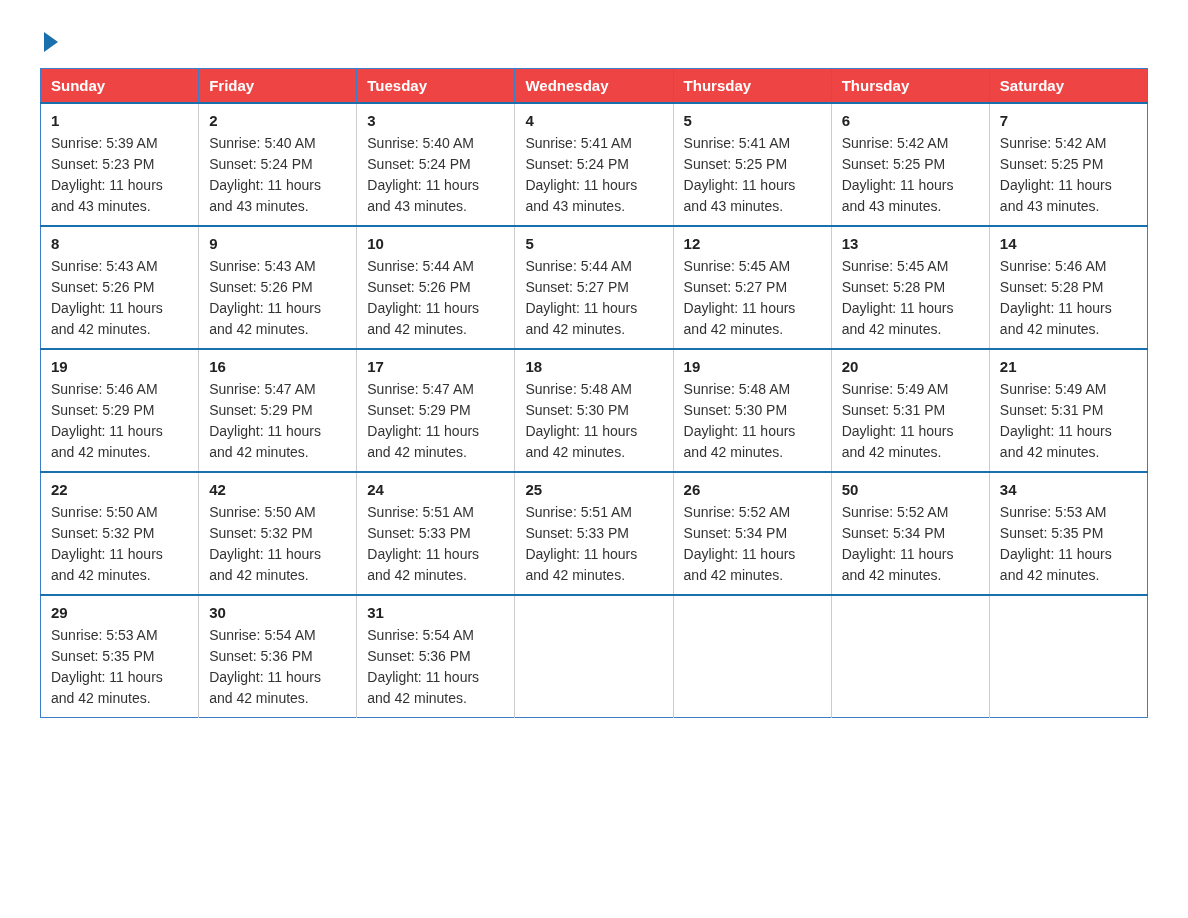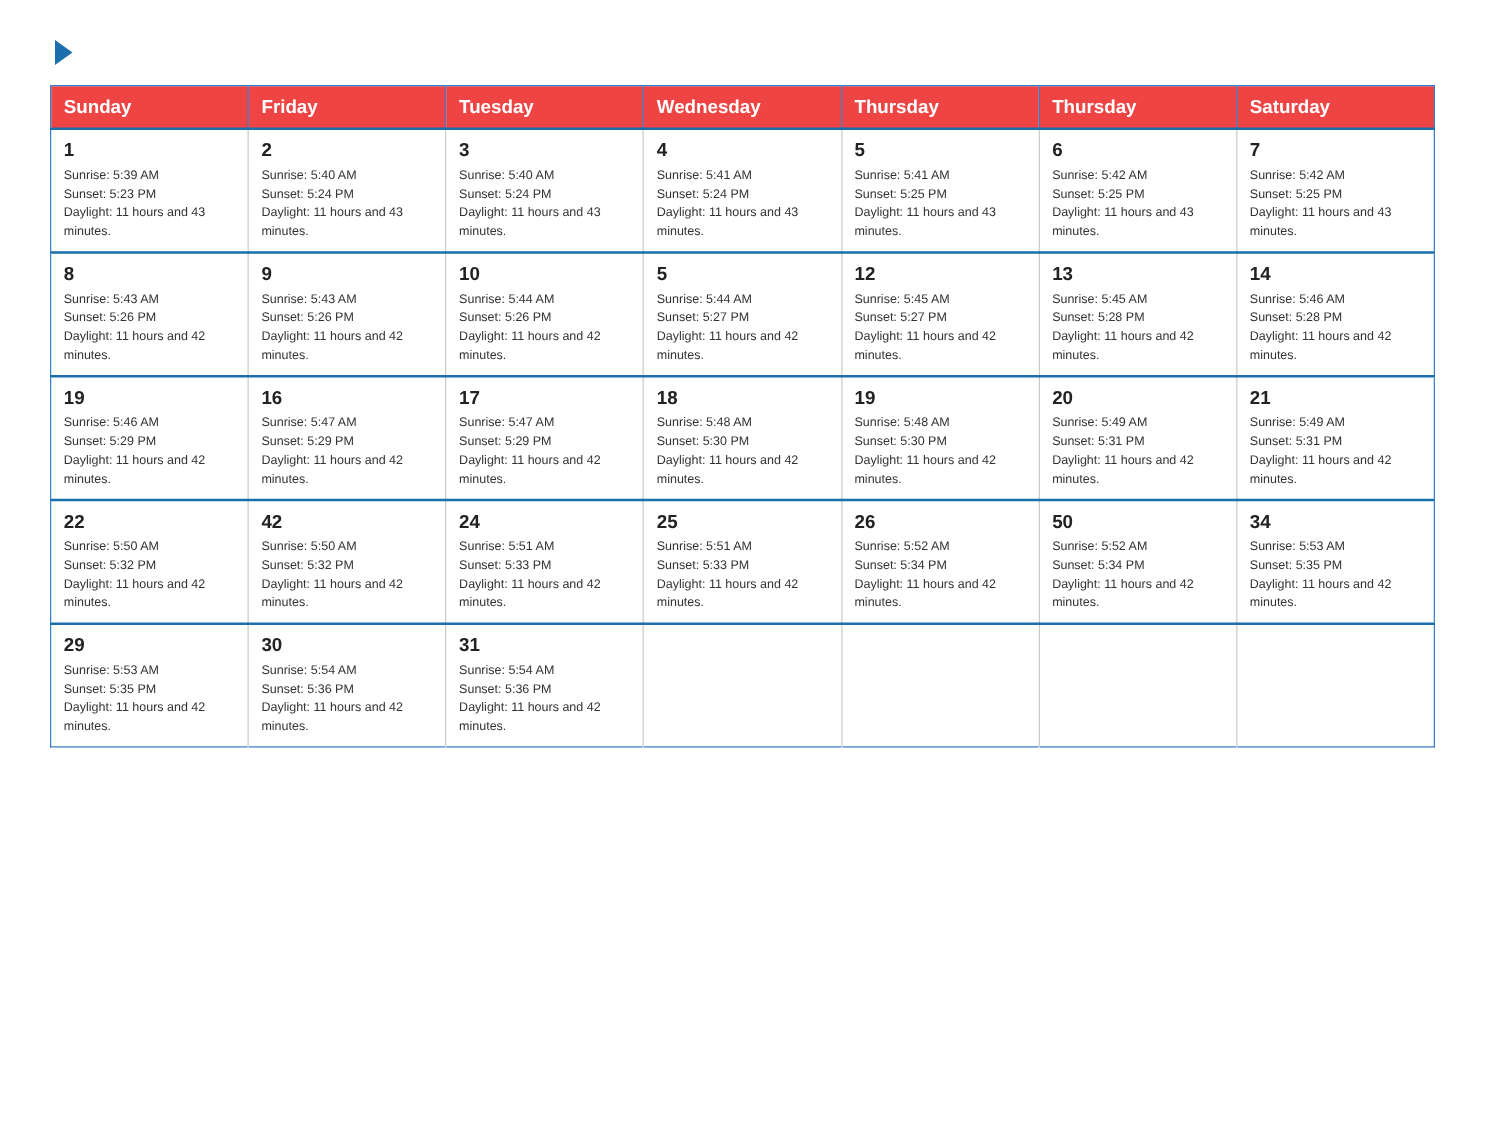--- a/index.html
+++ b/index.html
@@ -103,21 +103,21 @@
 
     .day-number {
       font-size: 15px;
       font-weight: bold;
       color: #222;
       display: block;
       margin-bottom: 4px;
     }
 
     .day-info {
-      font-size: 10px;
+      font-size: 14px;
       color: #333;
       line-height: 1.5;
     }
 
     .empty-cell {
       background: #fff;
     }
 
     tbody tr:nth-child(odd) td {
       background-color: #fff;

